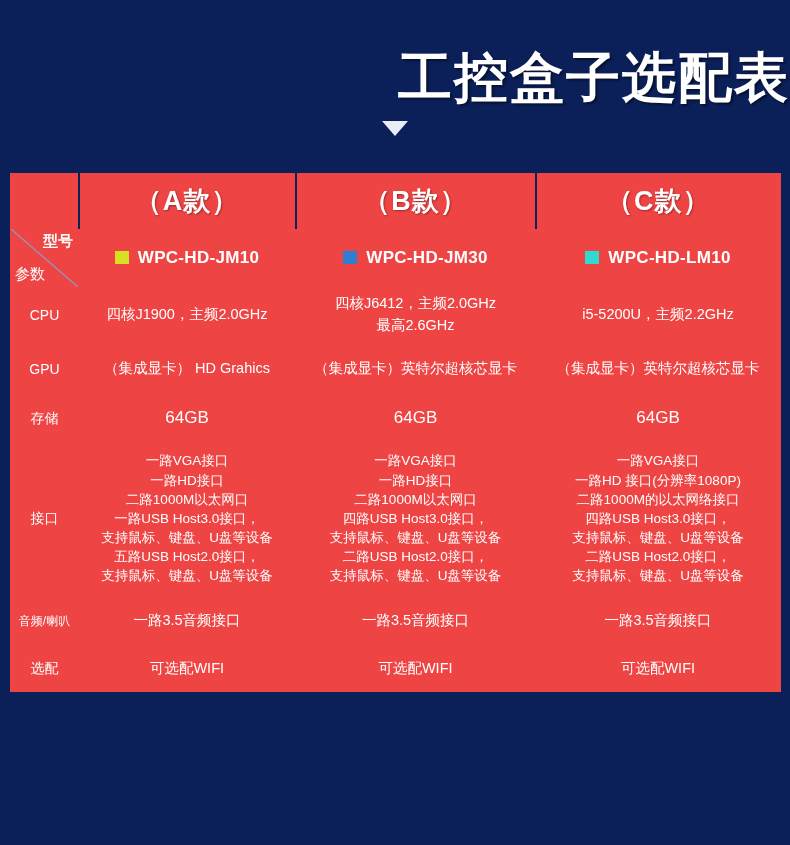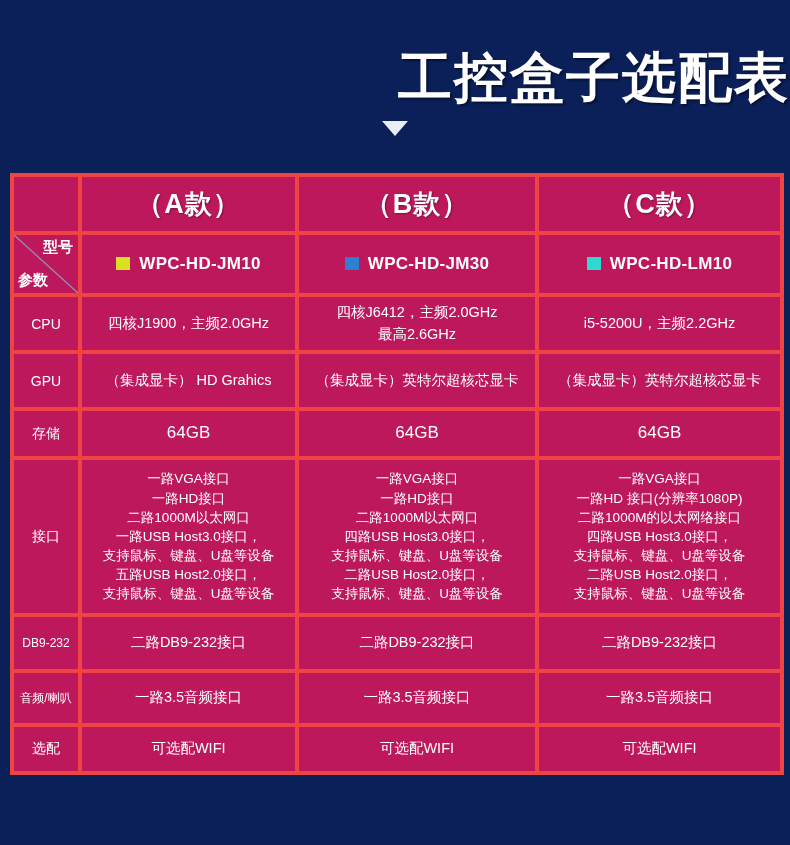--- a/index.html
+++ b/index.html
@@ -43,23 +43,23 @@
   
   #spec-table {
     position: absolute;
     left: 10px;
     top: 173px;
     width: 770px;
     border-collapse: collapse;
     table-layout: fixed;
   }
   #spec-table td {
-    border: 4px solid #ef4444;
-    color: #ffffff;
-    background: #be185d;
+    border: 1px solid #ef4444;
+    color: #ffffff;
+    background: #ef4444;
     text-align: center;
     vertical-align: middle;
     padding: 0 2px;
   }
 
   
   col.c-param { width: 68px; }
   col.c-a     { width: 217px; }
   col.c-b     { width: 240px; }
   col.c-c     { width: 245px; }
@@ -112,21 +112,21 @@
     font-size: 15px;
     font-weight: bold;
     color: #ffffff;
     text-align: center;
   }
   .corner-bot {
     position: absolute;
     left: 4px;
     bottom: 3px;
     font-size: 15px;
-    font-weight: bold;
+    font-weight: normal;
     color: #ffffff;
     margin-top: 20px;
   }
 
   
   tr.model-row td { height: 58px; }
   .model-cell-inner {
     display: inline-flex;
     align-items: center;
     gap: 9px;
@@ -251,26 +251,20 @@
       <td class="val big">64GB</td>
     </tr>
 
     <tr class="r-io">
       <td class="param-label">接口</td>
       <td class="val multi">一路VGA接口<br>一路HD接口<br>二路1000M以太网口<br>一路USB Host3.0接口，<br>支持鼠标、键盘、U盘等设备<br>五路USB Host2.0接口，<br>支持鼠标、键盘、U盘等设备</td>
       <td class="val multi">一路VGA接口<br>一路HD接口<br>二路1000M以太网口<br>四路USB Host3.0接口，<br>支持鼠标、键盘、U盘等设备<br>二路USB Host2.0接口，<br>支持鼠标、键盘、U盘等设备</td>
       <td class="val multi">一路VGA接口<br>一路HD 接口(分辨率1080P)<br>二路1000M的以太网络接口<br>四路USB Host3.0接口，<br>支持鼠标、键盘、U盘等设备<br>二路USB Host2.0接口，<br>支持鼠标、键盘、U盘等设备</td>
     </tr>
 
-    <tr class="r-db9">
-      <td class="param-label small">DB9-232</td>
-      <td class="val">二路DB9-232接口</td>
-      <td class="val">二路DB9-232接口</td>
-      <td class="val">二路DB9-232接口</td>
-    </tr>
 
     <tr class="r-audio">
       <td class="param-label small">音频/喇叭</td>
       <td class="val">一路3.5音频接口</td>
       <td class="val">一路3.5音频接口</td>
       <td class="val">一路3.5音频接口</td>
     </tr>
 
     <tr class="r-opt">
       <td class="param-label">选配</td>

